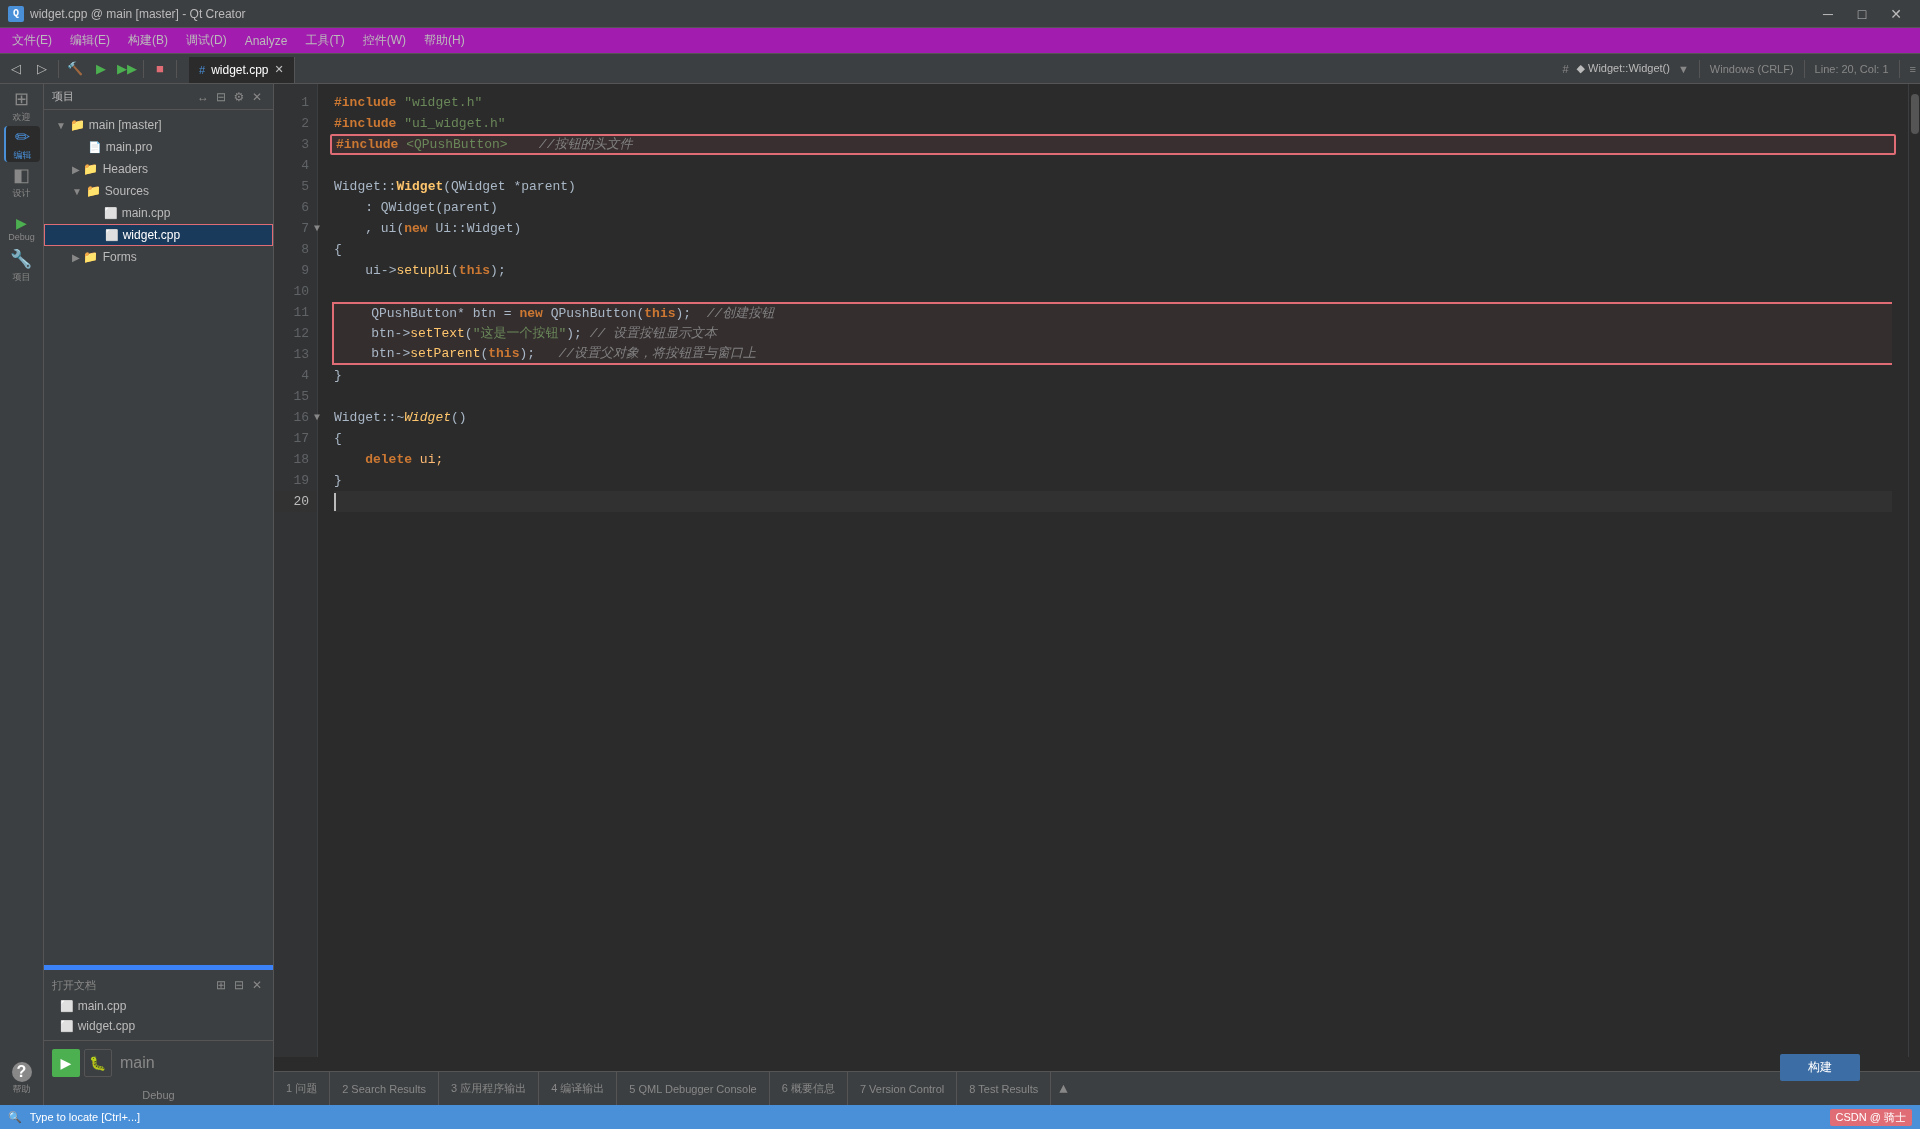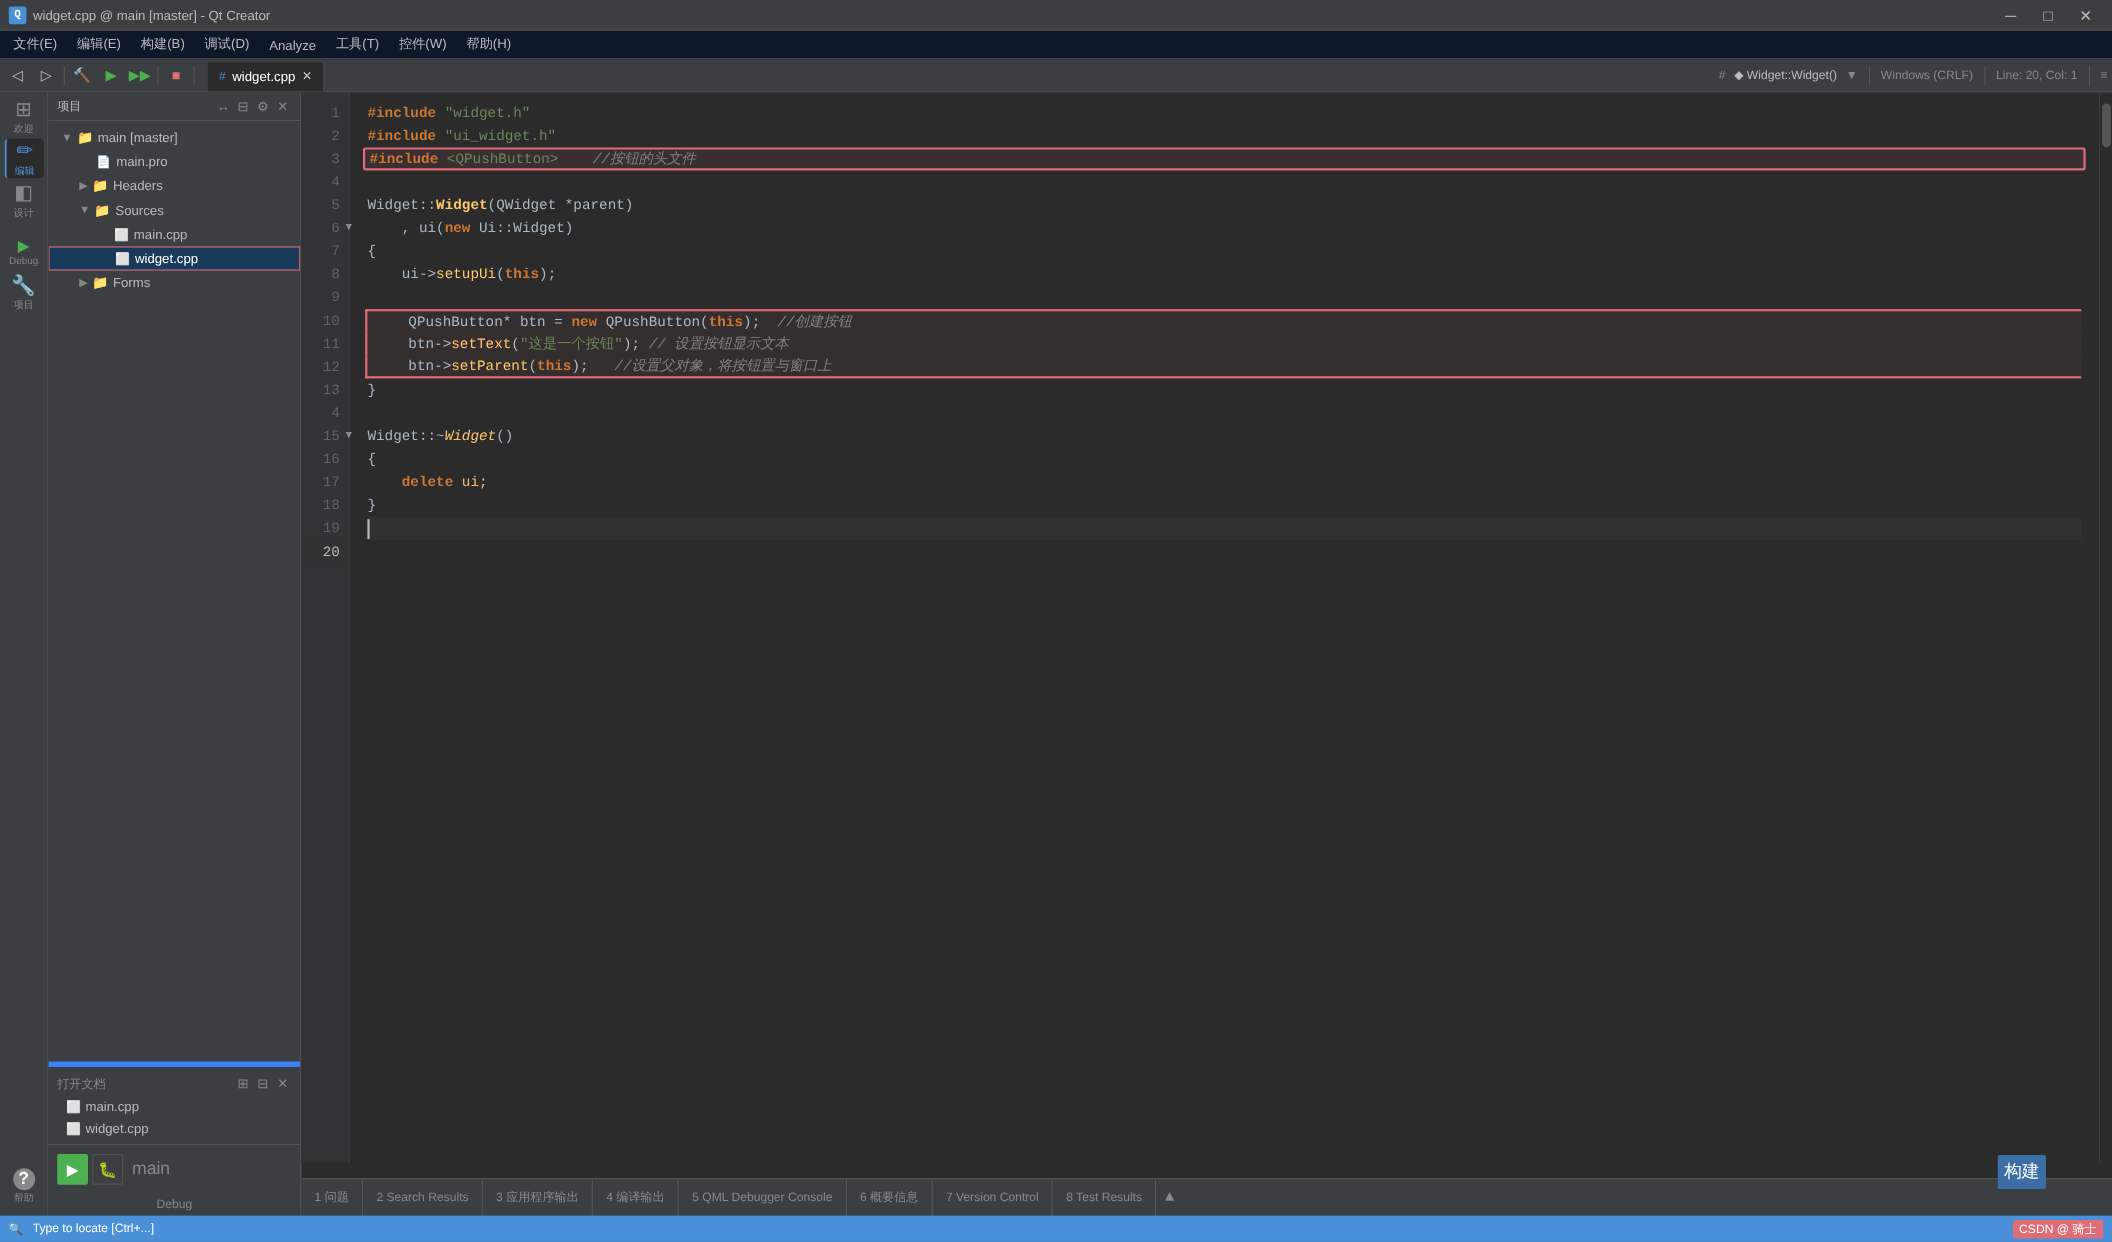--- a/index.html
+++ b/index.html
@@ -57,21 +57,21 @@
       color: #bbbbbb;
       cursor: pointer;
       display: flex;
       align-items: center;
       justify-content: center;
       font-size: 14px;
     }
 
     
     .menu-bar {
-      background: #0f172a;
+      background: #a21caf;
       height: 26px;
       display: flex;
       align-items: center;
       padding: 0 4px;
       border-bottom: 1px solid #555;
       gap: 2px;
     }
     .menu-item {
       padding: 2px 8px;
       color: #bbbbbb;
@@ -631,20 +631,23 @@
               <div class="code-line" style="background: rgba(224,108,117,0.08); border: 2px solid #e06c75; border-radius:2px; padding: 0 4px; margin: 0 -4px;">
                 <span class="preprocessor">#include </span><span class="include-angle">&lt;QPushButton&gt;</span><span class="comment">    //按钮的头文件</span>
               </div>
 
               <div class="code-line">&nbsp;</div>
 
               <div class="code-line">
                 <span style="color:#a9b7c6;">Widget::</span><span class="kw" style="color:#ffc66d; font-weight:bold;">Widget</span><span style="color:#a9b7c6;">(QWidget *parent)</span>
               </div>
 
+              <div class="code-line">
+                <span style="color:#a9b7c6;">    : QWidget(parent)</span>
+              </div>
 
               <div class="code-line" style="position:relative;">
                 <span style="color:#a9b7c6;">    , ui(</span><span class="kw">new</span><span style="color:#a9b7c6;"> Ui::Widget)</span>
                 <span style="position:absolute; left:-20px; color:#888; font-size:10px;">▼</span>
               </div>
 
               <div class="code-line">
                 <span style="color:#a9b7c6;">{</span>
               </div>
 
@@ -740,16 +743,16 @@
     <div style="display:flex; align-items:center; gap:8px;">
       <span>🔍</span>
       <span>Type to locate [Ctrl+...]</span>
     </div>
     <div class="status-bar-right">
       <span style="background: #e06c75; padding: 1px 6px; font-size:11px; border-radius:2px;">CSDN @ 骑士</span>
     </div>
   </div>
 
   <div style="position:fixed; bottom:54px; right:4px; z-index:100;">
-    <button class="build-btn" style="background:#3c6ea5; color:white; border:none; padding:5px 6px; font-size:16px; font-family:'Segoe UI',sans-serif; cursor:pointer; border-radius:2px;">构建</button>
+    <button class="build-btn" style="background:#3c6ea5; color:white; border:none; padding:5px 28px; font-size:12px; font-family:'Segoe UI',sans-serif; cursor:pointer; border-radius:2px;">构建</button>
   </div>
 
 </div>
 
 </body></html>

